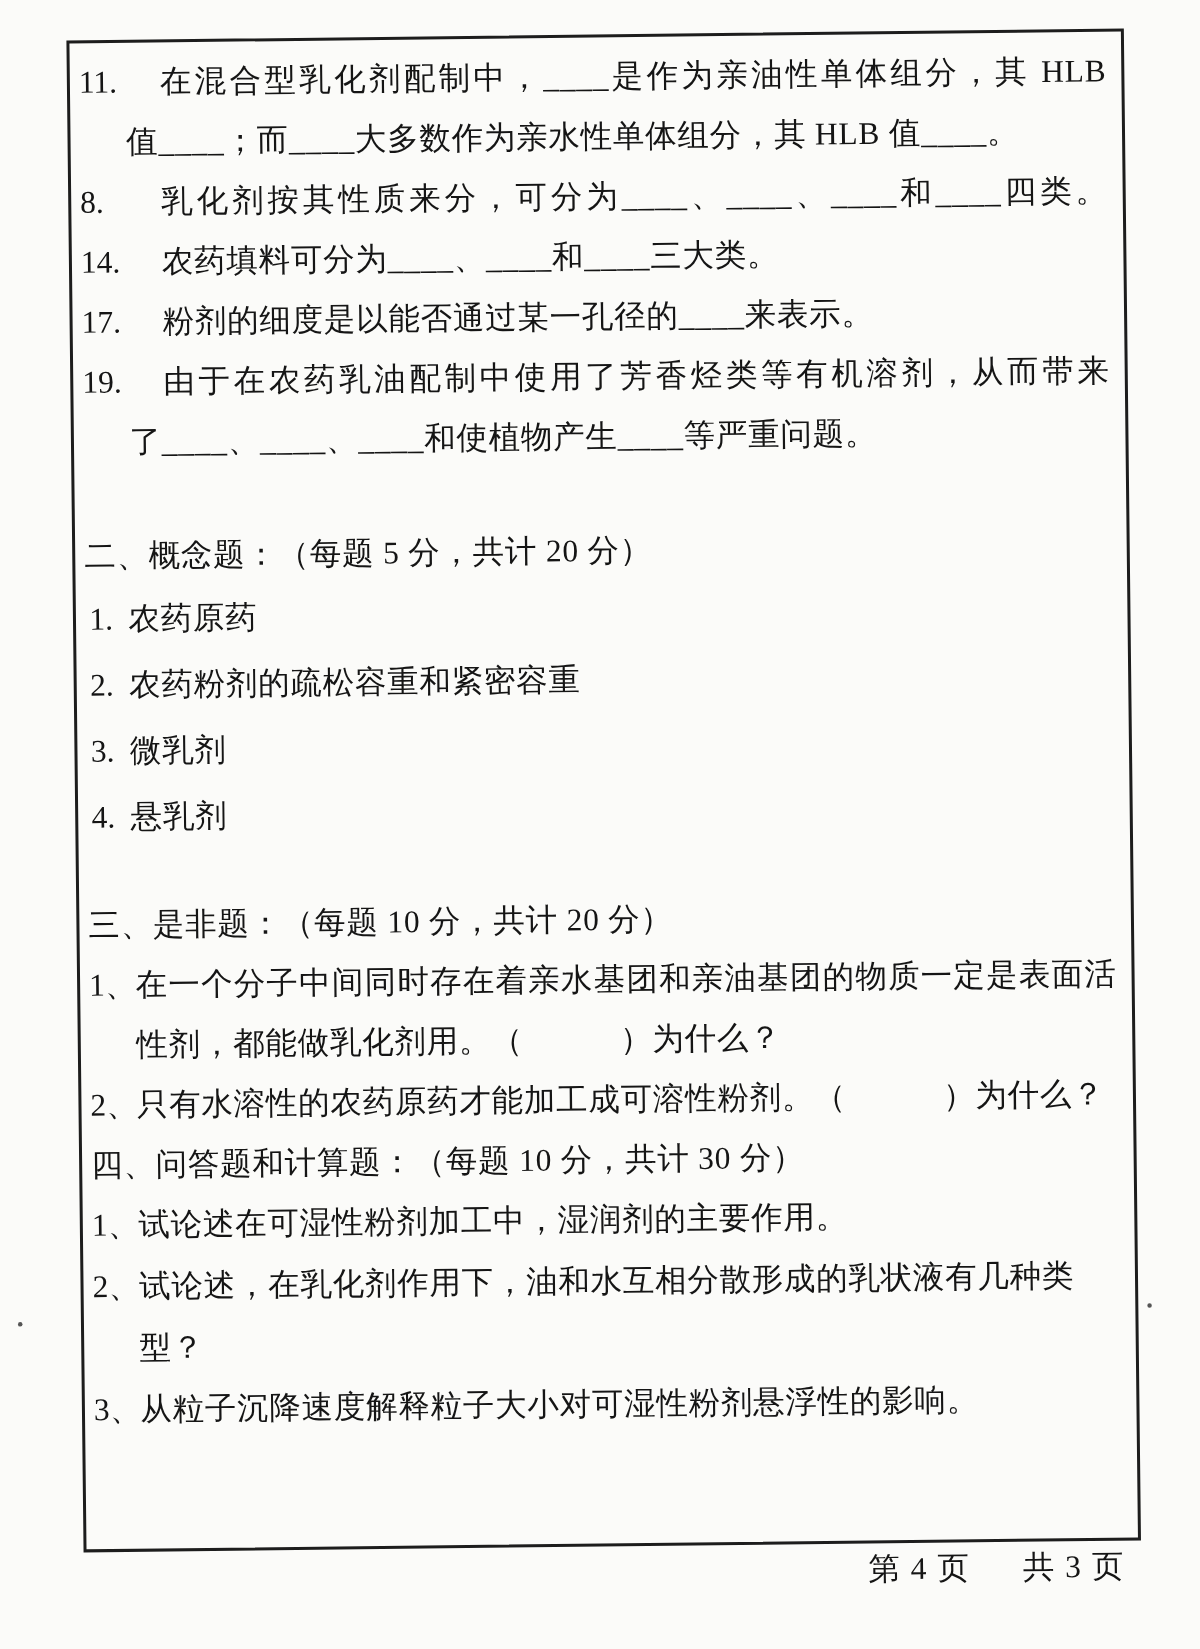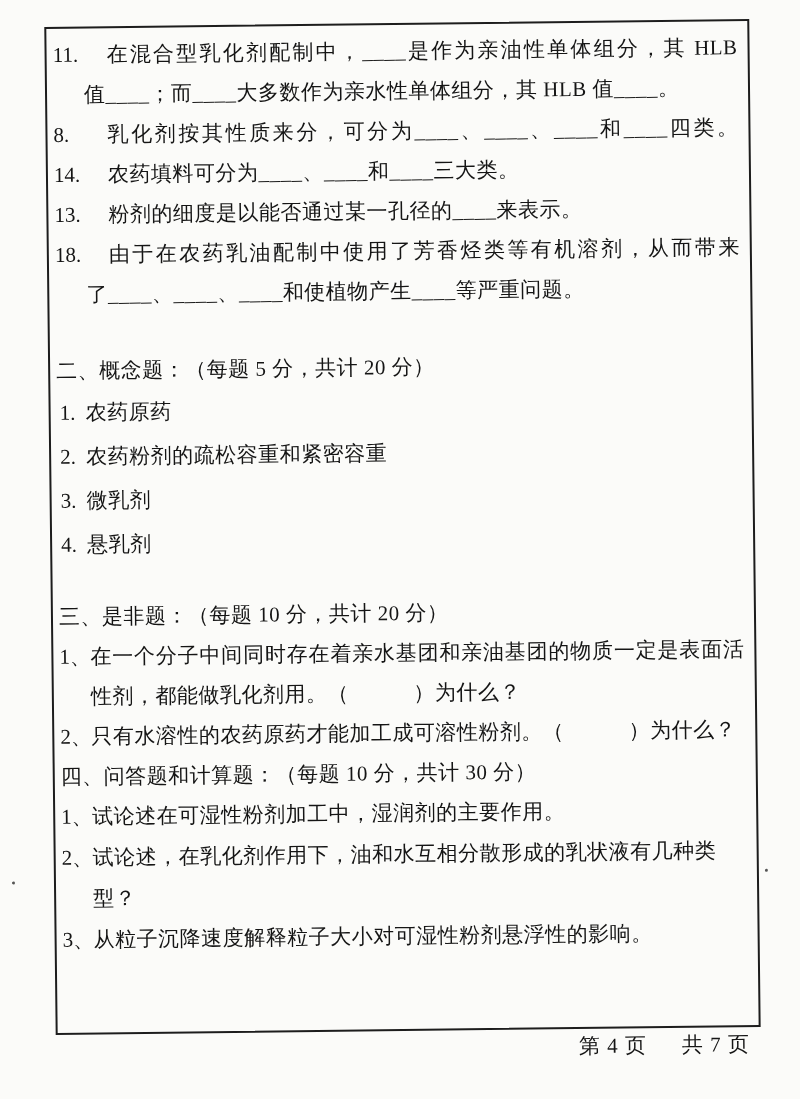--- a/index.html
+++ b/index.html
@@ -64,26 +64,26 @@
       <span class="q-num">8.</span>
       <span class="q-text flush">乳化剂按其性质来分，可分为____、____、____和____四类。</span>
     </div>
 
     <div class="q">
       <span class="q-num">14.</span>
       <span class="q-text">农药填料可分为____、____和____三大类。</span>
     </div>
 
     <div class="q">
-      <span class="q-num">13.</span>
+      <span class="q-num">17.</span>
       <span class="q-text">粉剂的细度是以能否通过某一孔径的____来表示。</span>
     </div>
 
     <div class="q">
-      <span class="q-num">18.</span>
+      <span class="q-num">19.</span>
       <span class="q-text flush">由于在农药乳油配制中使用了芳香烃类等有机溶剂，从而带来</span>
     </div>
     <div class="q cont">
       <span class="q-text">了____、____、____和使植物产生____等严重问题。</span>
     </div>
 
     <div class="sec-header sec2-gap">二、概念题：（每题 5 分，共计 20 分）</div>
     <div class="q itm2">
       <span class="num-2">1.</span>
       <span class="q-text">农药原药</span>
@@ -125,18 +125,18 @@
     </div>
     <div class="q itm4">
       <span class="num-3">3、</span>
       <span class="q-text">从粒子沉降速度解释粒子大小对可湿性粉剂悬浮性的影响。</span>
     </div>
 
   </div>
 
   <div class="footer">
     <span>第 4 页</span>
-    <span>共 7 页</span>
+    <span>共 3 页</span>
   </div>
 
   <div class="artifact a1"></div>
   <div class="artifact a2"></div>
 </div>
 
 </body></html>

